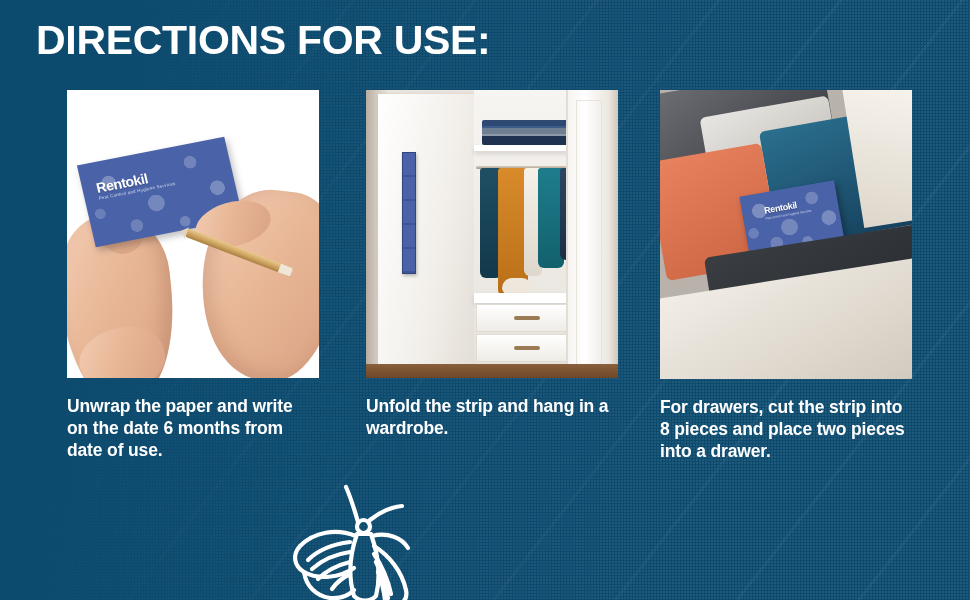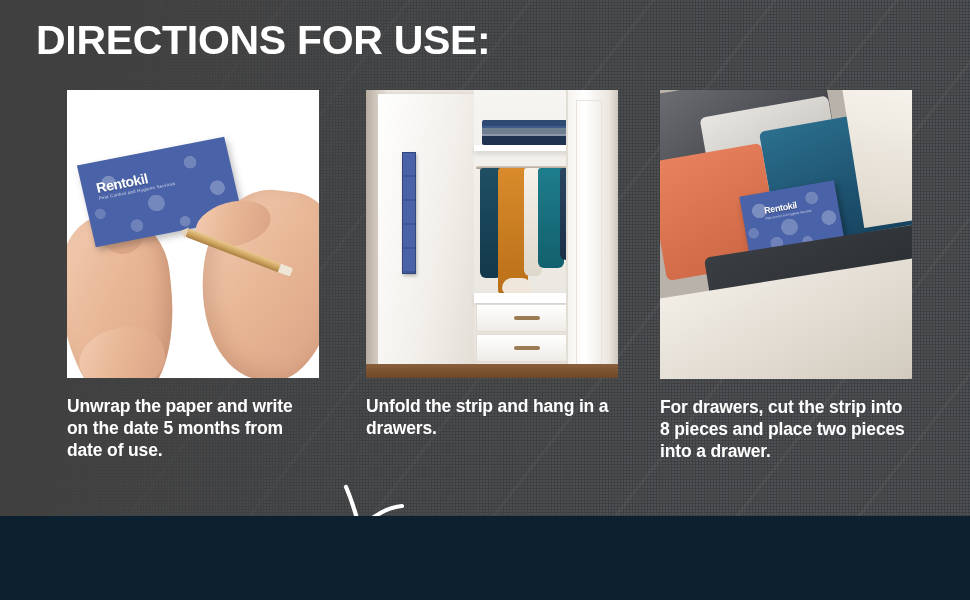--- a/index.html
+++ b/index.html
@@ -8,22 +8,22 @@
   body {
     font-family:"Liberation Sans", sans-serif;
     background:#0d2030;
     overflow:hidden;
     position:relative;
   }
 
   
   #stage {
     position:absolute; inset:0;
-    width:970px; height:516px;
-    background:#404040;
+    width:970px; height:600px;
+    background:#0c4a6e;
     overflow:hidden;
   }
   .bg-dots {
     position:absolute; inset:0;
     background-image:
       radial-gradient(circle at 1px 1px, rgba(120,150,175,.20) 0.9px, transparent 1.1px);
     background-size:3px 3px;
     -webkit-mask-image:linear-gradient(100deg, rgba(0,0,0,0) 8%, rgba(0,0,0,.55) 33%, rgba(0,0,0,1) 72%);
             mask-image:linear-gradient(100deg, rgba(0,0,0,0) 8%, rgba(0,0,0,.55) 33%, rgba(0,0,0,1) 72%);
     pointer-events:none;
@@ -306,21 +306,21 @@
       <div class="hand thumb-l"></div>
       <div class="card">
         <div class="card-floral"></div>
         <div class="brand">Rentokil</div>
         <div class="brand-sub">Pest Control and Hygiene Services</div>
       </div>
       <div class="hand hand-right"></div>
       <div class="hand finger-r1"></div>
       <div class="pencil"></div>
     </div>
-    <p class="caption">Unwrap the paper and write on the date 5 months from date of use.</p>
+    <p class="caption">Unwrap the paper and write on the date 6 months from date of use.</p>
   </div>
 
   <div class="col" id="col-2">
     <div class="photo p2">
       <div class="wall-left"></div>
       <div class="door-open"></div>
       <div class="strip"></div>
       <div class="interior"></div>
       <div class="folded"></div>
       <div class="shelf"></div>
@@ -335,21 +335,21 @@
       <div class="drawer d1">
         <span class="handle"></span>
       </div>
       <div class="drawer d2">
         <span class="handle"></span>
       </div>
       <div class="door-right"></div>
       <div class="wall-right"></div>
       <div class="floor"></div>
     </div>
-    <p class="caption">Unfold the strip and hang in a drawers.</p>
+    <p class="caption">Unfold the strip and hang in a wardrobe.</p>
   </div>
 
   <div class="col" id="col-3">
     <div class="photo p3">
       <div class="cloth t-top"></div>
       <div class="cloth t-grey"></div>
       <div class="cloth t-teal"></div>
       <div class="cloth t-coral"></div>
       <div class="card">
         <div class="card-floral"></div>

